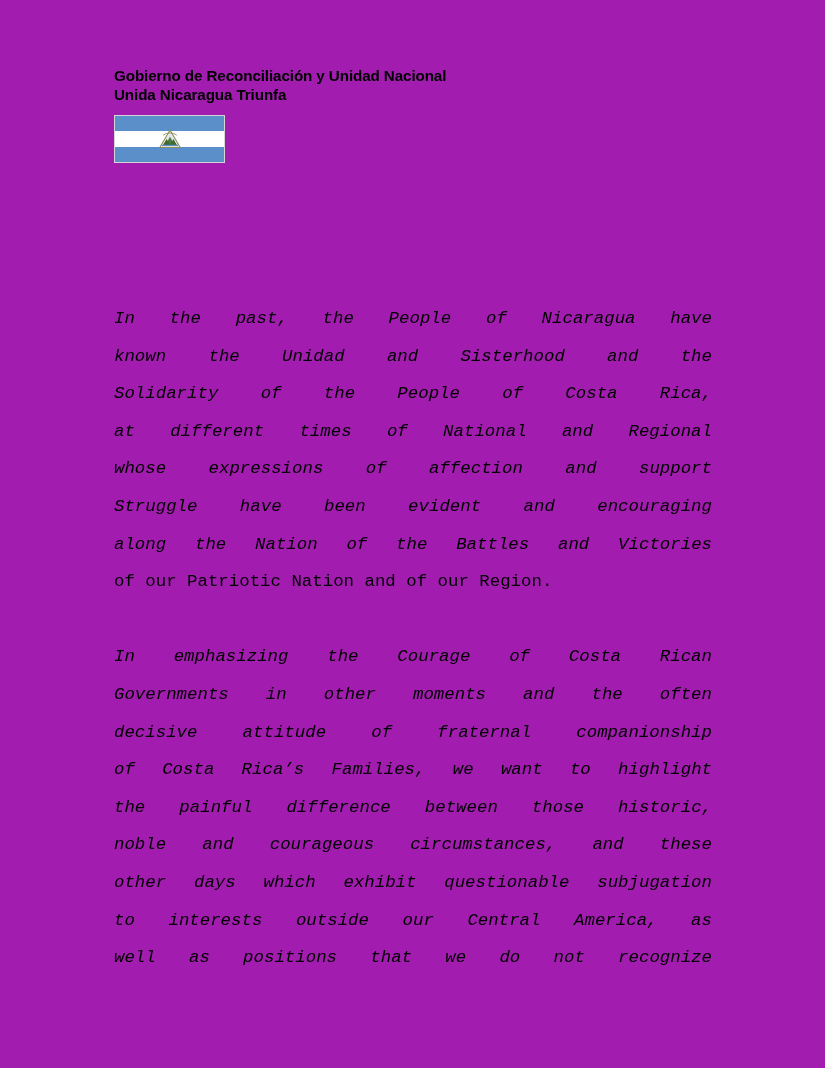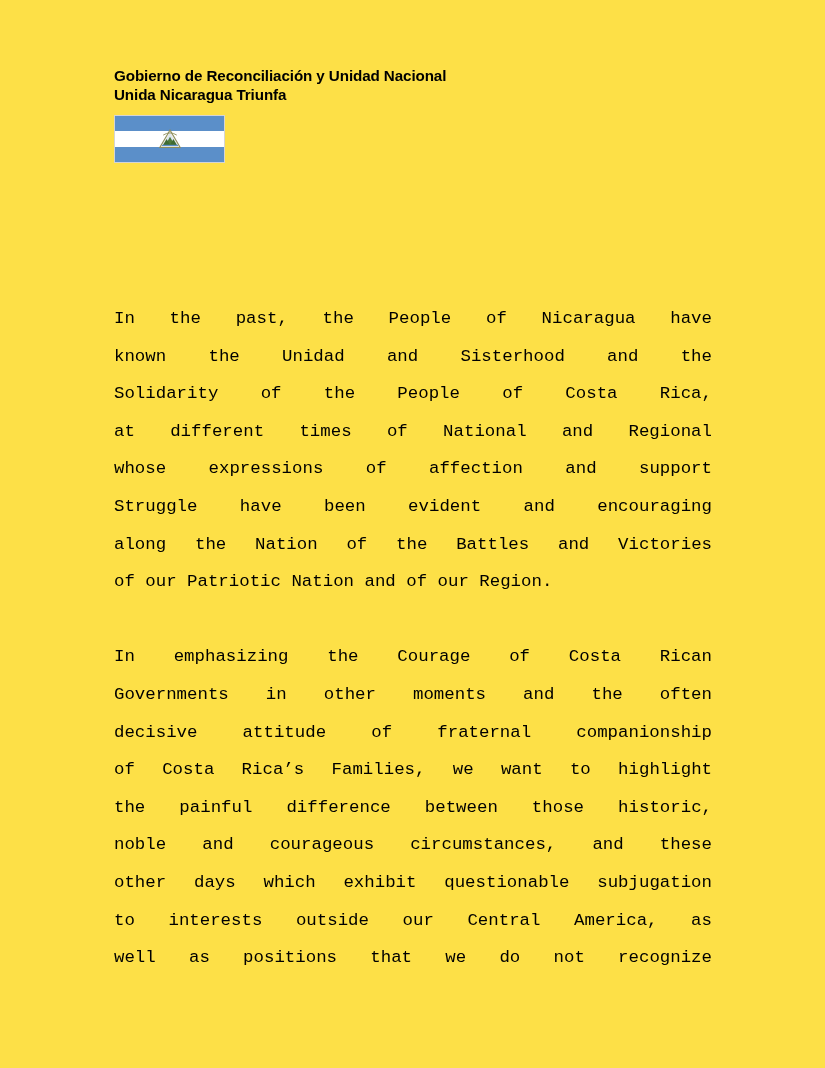--- a/index.html
+++ b/index.html
@@ -12,21 +12,21 @@
     height: 1068px;
     position: relative;
     overflow: hidden;
     font-family: "Liberation Sans", sans-serif;
     color: #000000;
   }
 
   .page {
     position: absolute;
     inset: 0;
-    background: #fde047;
+    background: #a21caf;
   }
 
   
   .letterhead {
     position: absolute;
     left: 114px;
     top: 66px;
     width: 620px;
   }
   .letterhead-line {
@@ -102,20 +102,21 @@
 
   .para .line {
     display: block;
     text-align: justify;
     text-align-last: left;
     white-space: pre-wrap;
   }
   
   .para .line.stretch {
     text-align-last: justify;
+    font-style: italic;
   }
 </style>
 </head>
 <body>
 
 <div class="page">
 
   <div class="letterhead">
     <div class="letterhead-line">Gobierno de Reconciliación y Unidad Nacional</div>
     <div class="letterhead-line">Unida Nicaragua Triunfa</div>

